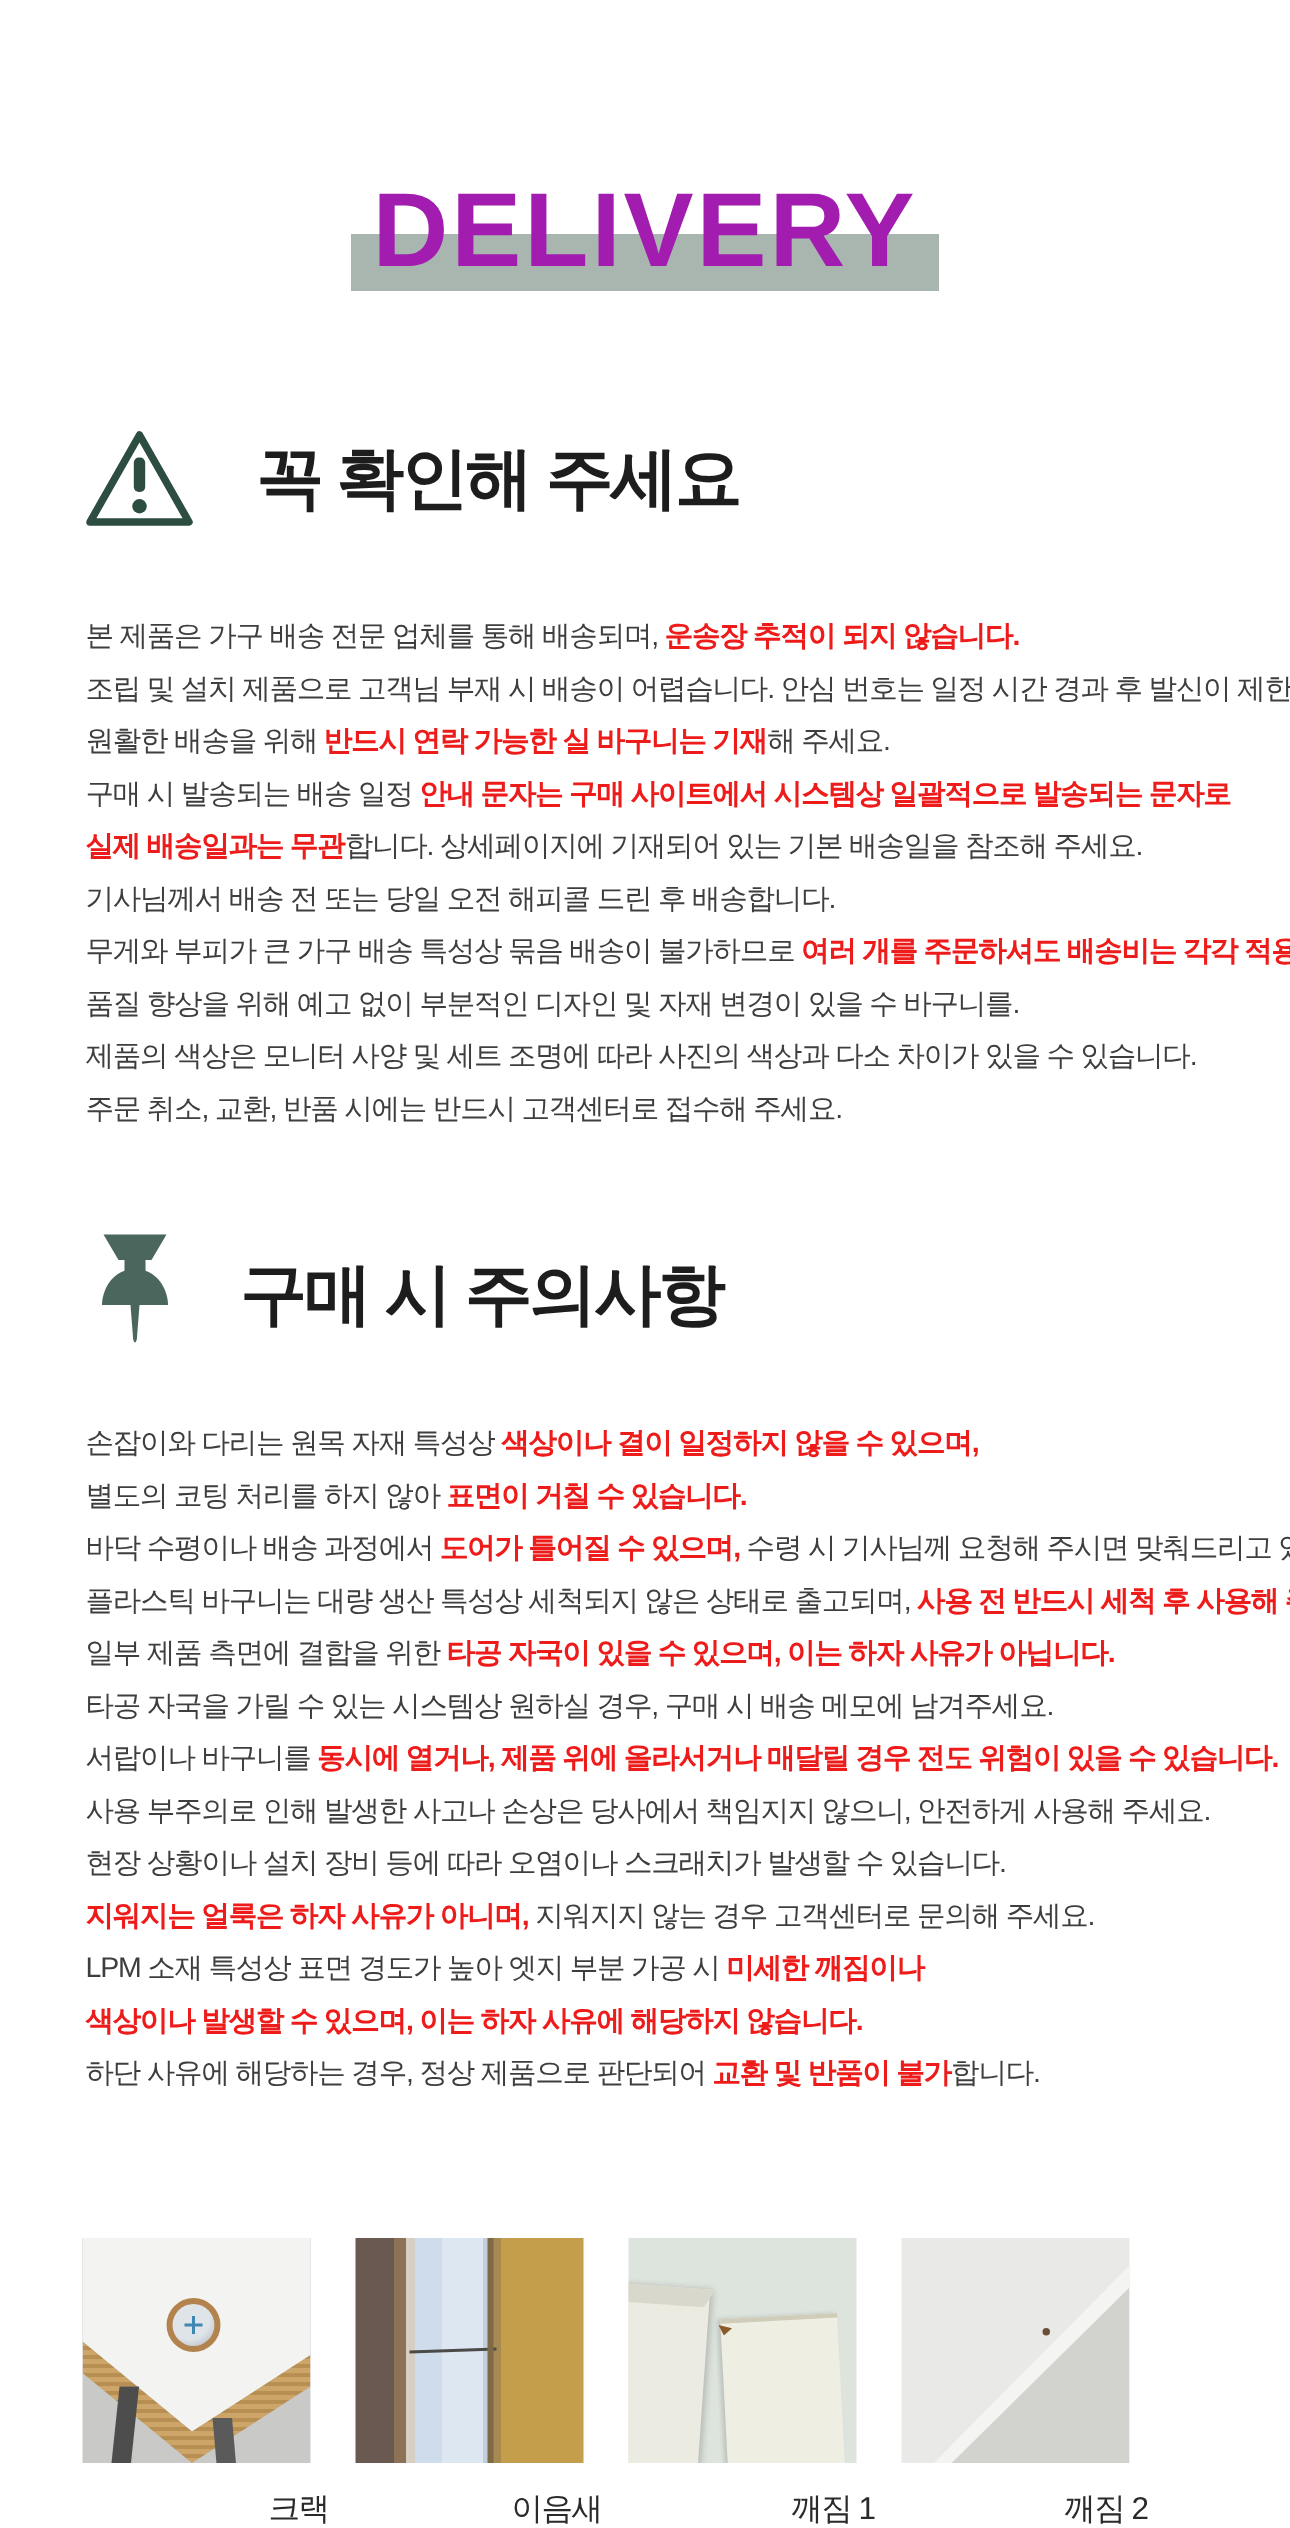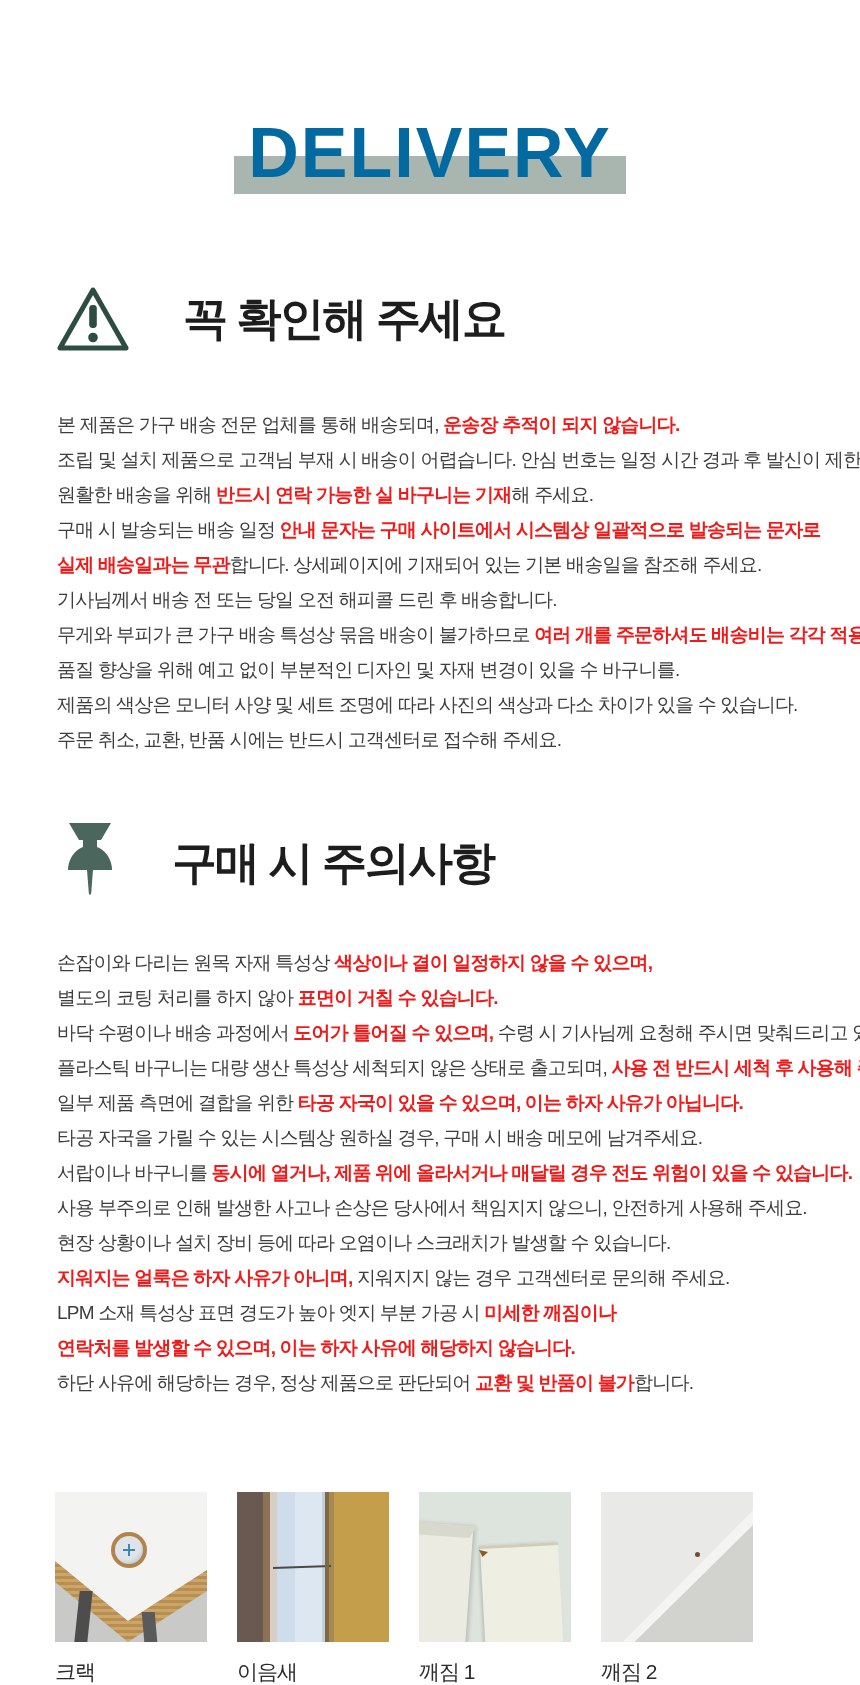--- a/index.html
+++ b/index.html
@@ -5,36 +5,36 @@
   html,body{margin:0;padding:0;}
   body{
     width:860px;height:1685px;background:#ffffff;
     font-family:"Liberation Sans","DejaVu Sans",sans-serif;
     color:#3e3e3e;position:relative;overflow:hidden;
   }
   
   .title-wrap{margin-top:118px;text-align:center;}
   .title-inner{position:relative;display:inline-block;}
   .title-bar{position:absolute;left:-14px;right:-14px;bottom:-6px;height:38px;background:#a9b6b0;z-index:0;}
-  .title-text{position:relative;z-index:1;font-size:70px;font-weight:800;letter-spacing:2px;color:#0369a1;line-height:1;}
+  .title-text{position:relative;z-index:1;font-size:70px;font-weight:800;letter-spacing:2px;color:#a21caf;line-height:1;}
   
-  .sec-header{display:flex;align-items:center;gap:52px;margin-left:55px;}
+  .sec-header{display:flex;align-items:center;gap:40px;margin-left:55px;}
   .sec-header.first{margin-top:96px;}
   .sec-header.second{margin-top:64px;margin-left:60px;}
   .sec-heading{font-size:45px;font-weight:800;letter-spacing:-2px;color:#1d1d1d;line-height:1.1;}
   .icon-box{flex:0 0 auto;display:flex;align-items:center;justify-content:center;}
   
   .notice-block{margin-left:57px;margin-right:20px;}
   .notice-block.first{margin-top:53px;}
   .notice-block.second{margin-top:40px;}
   .notice-line{font-size:19px;line-height:35px;letter-spacing:-0.8px;color:#3e3e3e;white-space:nowrap;}
   .notice-line .red{color:#ee1b1b;font-weight:700;}
   
   .gallery{display:flex;gap:18px;margin-left:55px;margin-top:92px;}
-  .gallery-item{width:164px;text-align:left;}
+  .gallery-item{width:164px;text-align:right;}
   .ph{position:relative;width:152px;height:150px;overflow:hidden;background:#d9d9d7;}
   .caption{margin-top:16px;font-size:21px;letter-spacing:-1px;color:#2a2a2a;}
   
   .ph-crack{background:#c9c9c7;}
   .crack-surface{position:absolute;inset:0;background:#f3f3f1;
     clip-path:polygon(0 0,100% 0,100% 52%,48% 86%,0 46%);}
   .crack-edge{position:absolute;inset:0;
     background:repeating-linear-gradient(0deg,#cda569 0 3px,#b78f52 3px 6px);
     clip-path:polygon(0 46%,48% 86%,100% 52%,100% 66%,48% 100%,0 60%);}
   .crack-leg1,.crack-leg2{position:absolute;bottom:0;width:13px;height:34%;background:#4d4d4d;}
@@ -123,21 +123,21 @@
     <div class="notice-line"><span>별도의 코팅 처리를 하지 않아 </span><span class="red">표면이 거칠 수 있습니다.</span></div>
     <div class="notice-line"><span>바닥 수평이나 배송 과정에서 </span><span class="red">도어가 틀어질 수 있으며,</span><span> 수령 시 기사님께 요청해 주시면 맞춰드리고 있습니다.</span></div>
     <div class="notice-line"><span>플라스틱 바구니는 대량 생산 특성상 세척되지 않은 상태로 출고되며, </span><span class="red">사용 전 반드시 세척 후 사용해 주세요.</span></div>
     <div class="notice-line"><span>일부 제품 측면에 결합을 위한 </span><span class="red">타공 자국이 있을 수 있으며, 이는 하자 사유가 아닙니다.</span></div>
     <div class="notice-line"><span>타공 자국을 가릴 수 있는 시스템상 원하실 경우, 구매 시 배송 메모에 남겨주세요.</span></div>
     <div class="notice-line"><span>서랍이나 바구니를 </span><span class="red">동시에 열거나, 제품 위에 올라서거나 매달릴 경우 전도 위험이 있을 수 있습니다.</span></div>
     <div class="notice-line"><span>사용 부주의로 인해 발생한 사고나 손상은 당사에서 책임지지 않으니, 안전하게 사용해 주세요.</span></div>
     <div class="notice-line"><span>현장 상황이나 설치 장비 등에 따라 오염이나 스크래치가 발생할 수 있습니다.</span></div>
     <div class="notice-line"><span class="red">지워지는 얼룩은 하자 사유가 아니며,</span><span> 지워지지 않는 경우 고객센터로 문의해 주세요.</span></div>
     <div class="notice-line"><span>LPM 소재 특성상 표면 경도가 높아 엣지 부분 가공 시 </span><span class="red">미세한 깨짐이나</span></div>
-    <div class="notice-line"><span class="red">연락처를 발생할 수 있으며, 이는 하자 사유에 해당하지 않습니다.</span></div>
+    <div class="notice-line"><span class="red">색상이나 발생할 수 있으며, 이는 하자 사유에 해당하지 않습니다.</span></div>
     <div class="notice-line"><span>하단 사유에 해당하는 경우, 정상 제품으로 판단되어 </span><span class="red">교환 및 반품이 불가</span><span>합니다.</span></div>
   </div>
 
 <div class="gallery">
 
   <div class="gallery-item">
     <div class="ph ph-crack">
       <div class="crack-surface"></div>
       <div class="crack-edge"></div>
       <div class="crack-leg1"></div>

